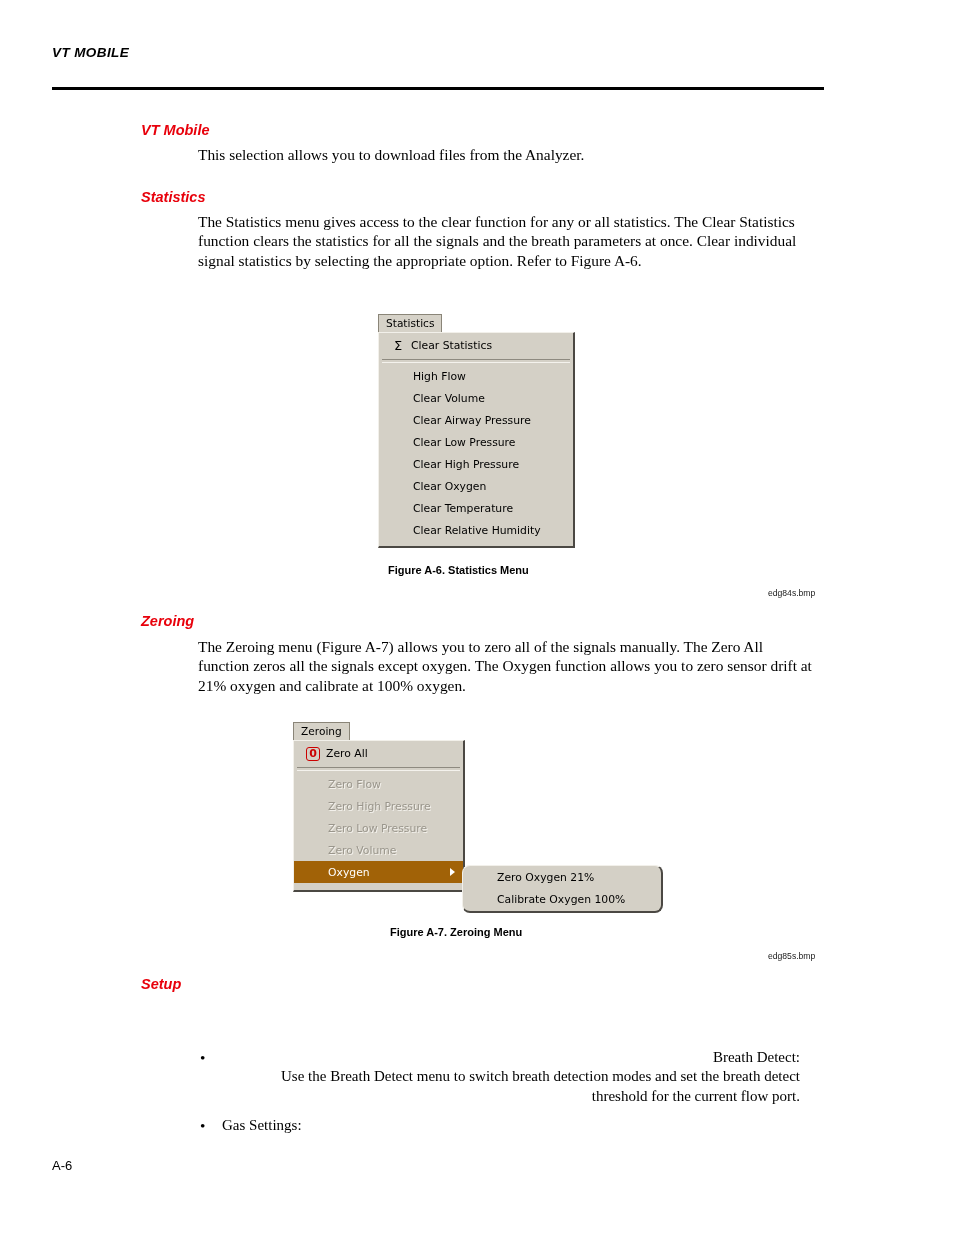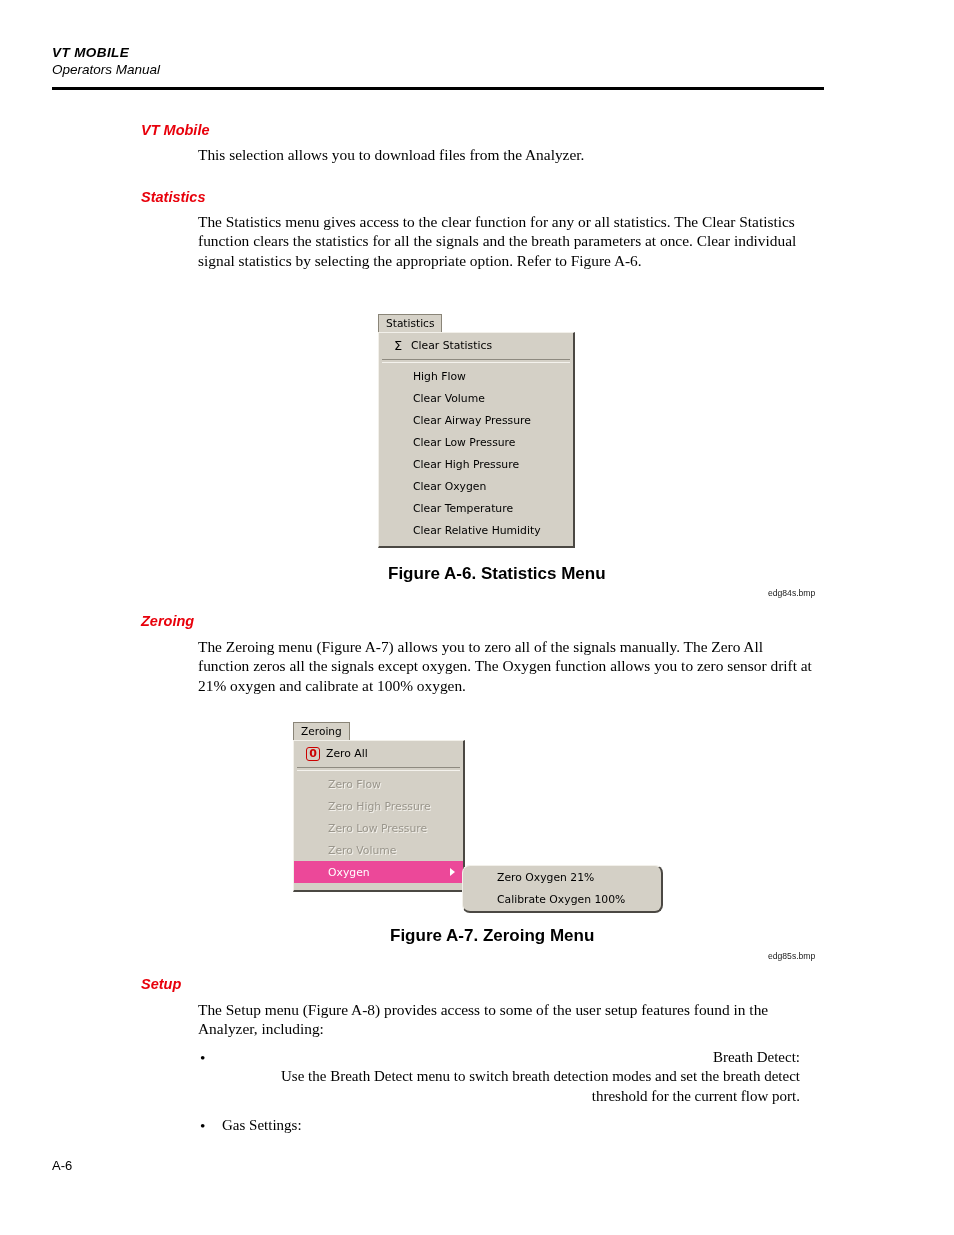--- a/index.html
+++ b/index.html
@@ -92,21 +92,21 @@
     font-size: 15px;
     line-height: 19.4px;
     text-align: right;
   }
 
   
   .fig-caption {
     position: absolute;
     font-family: "Liberation Sans", "DejaVu Sans", sans-serif;
     font-weight: bold;
-    font-size: 17px;
+    font-size: 11px;
     white-space: nowrap;
   }
   .fig-ref {
     position: absolute;
     font-family: "Liberation Sans", "DejaVu Sans", sans-serif;
     font-size: 8.6px;
     color: #1a1a1a;
     white-space: nowrap;
     margin-top: 36px;
   }
@@ -169,21 +169,21 @@
     padding-left: 2px;
   }
   .menu-item.indent .mi-label {
     padding-left: 26px;
   }
   .menu-item.disabled {
     color: #9a968c;
     text-shadow: 1px 1px 0 #f3f1ec;
   }
   .menu-item.selected {
-    background: #ec4899;
+    background: #a16207;
     color: #ffffff;
   }
   .menu-sep {
     height: 2px;
     margin: 2px 3px 2px 3px;
     border-top: 1px solid #8e8a80;
     border-bottom: 1px solid #f4f2ed;
   }
   .sigma {
     font-family: "DejaVu Sans", "Liberation Sans", sans-serif;
@@ -217,21 +217,20 @@
     height: 18px;
   }
 </style>
 </head>
 <body>
 
 <div class="page">
 
   <div class="doc-header">
     <div class="title">VT MOBILE</div>
-    <div class="subtitle">Operators Manual</div>
   </div>
   <div class="header-rule"></div>
 
   <div class="sec-head" style="left:141px; top:122px;">VT Mobile</div>
   <div class="body-text" style="left:198px; top:145px; width:626px;">This selection allows you to download files from the Analyzer.</div>
 
   <div class="sec-head" style="left:141px; top:189px;">Statistics</div>
   <div class="body-text" style="left:198px; top:212px; width:618px;">The Statistics menu gives access to the clear function for any or all statistics. The Clear Statistics function clears the statistics for all the signals and the breath parameters at once. Clear individual signal statistics by selecting the appropriate option. Refer to Figure A-6.</div>
 
   <div class="shot" style="left:378px; top:314px; width:200px; height:240px;">
@@ -321,21 +320,20 @@
       <div class="menu-item indent">
         <span class="mi-label">Calibrate Oxygen 100%</span>
       </div>
     </div>
   </div>
 
   <div class="fig-ref" style="left:768px; top:915px;">edg85s.bmp</div>
   <div class="fig-caption" style="left:390px; top:926px;">Figure A-7. Zeroing Menu</div>
 
   <div class="sec-head" style="left:141px; top:976px;">Setup</div>
-  <div class="body-text" style="left:198px; top:1000px; width:614px;">The Setup menu (Figure A-8) provides access to some of the user setup features found in the Analyzer, including:</div>
 
   <div class="bullet-row" style="left:200px; top:1048px; width:600px;">
     <span class="bullet-dot">•</span>
     <span class="bullet-body" style="white-space:pre-line;">Breath Detect:
 Use the Breath Detect menu to switch breath detection modes and set the breath detect threshold for the current flow port.</span>
   </div>
 
   <div class="bullet-row" style="left:200px; top:1116px; width:600px;">
     <span class="bullet-dot">•</span>
     <span class="bullet-body" style="white-space:pre-line;">Gas Settings:</span>

